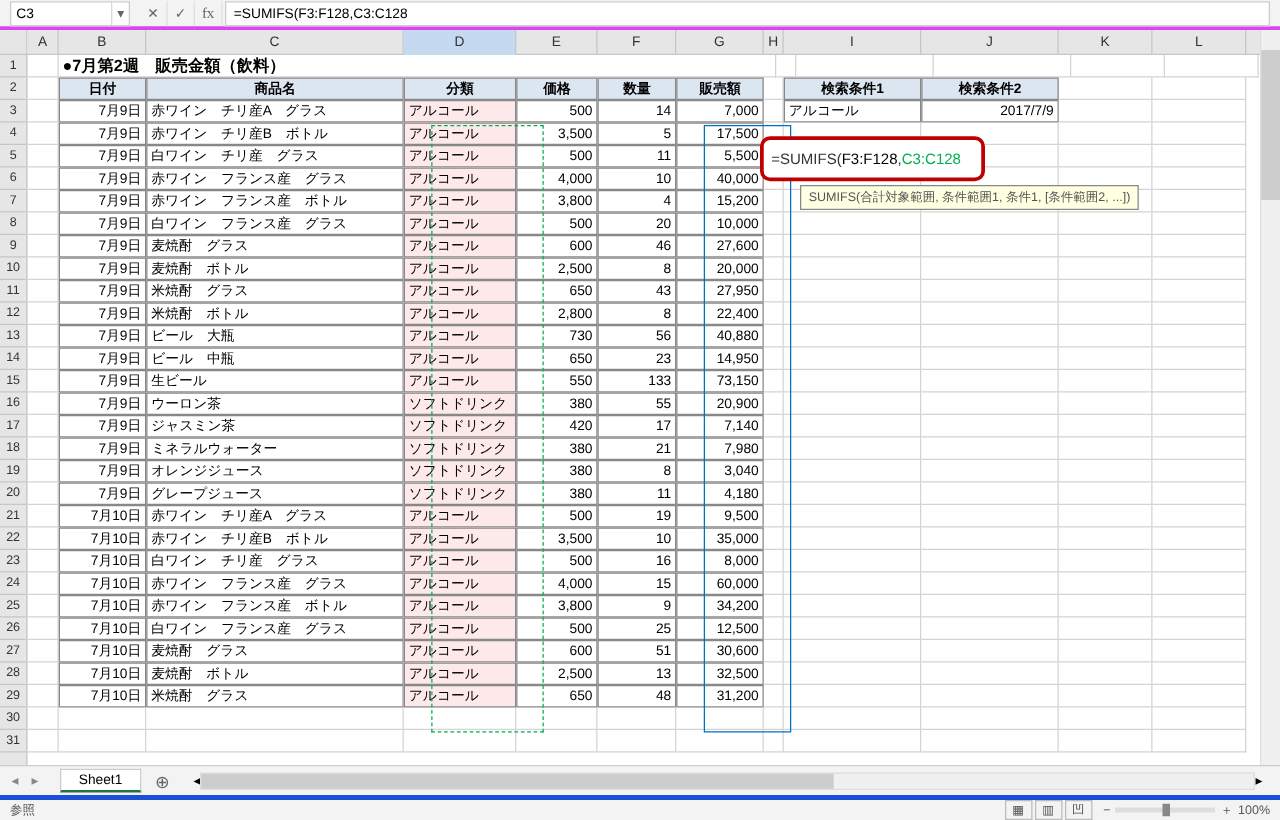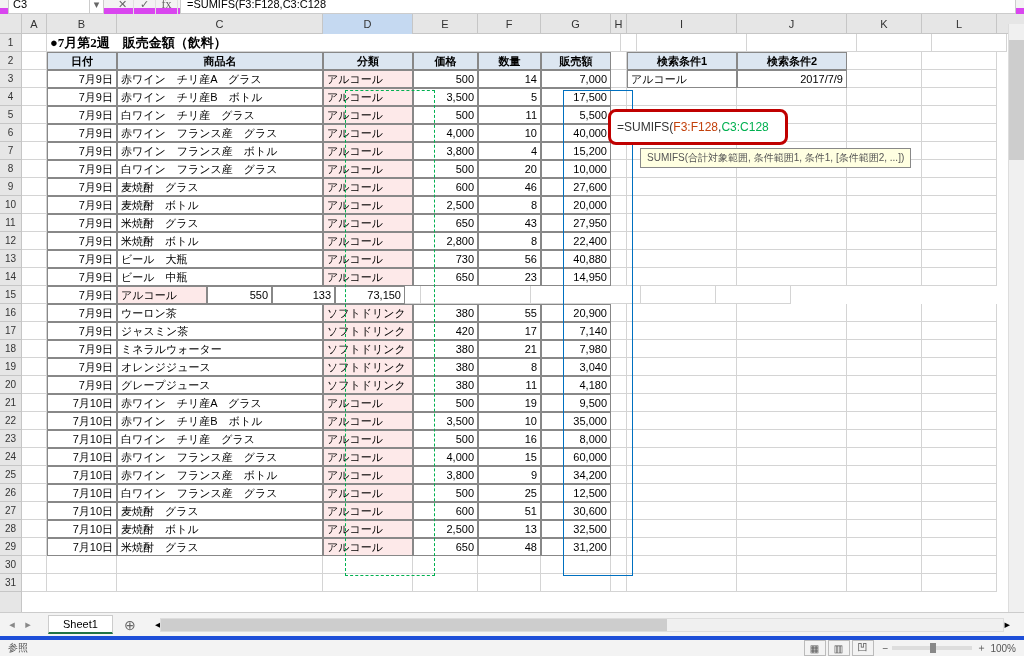--- a/index.html
+++ b/index.html
@@ -1,44 +1,44 @@
 <!DOCTYPE html>
 <html><head>
 <meta charset="utf-8">
 <style>
 * { margin: 0; padding: 0; box-sizing: border-box; font-family: "Meiryo", "MS PGothic", sans-serif; }
 body { background: #fff; font-size: 11px; overflow: hidden; width: 1024px; height: 656px; position: relative; }
 
-.formula-bar { display: flex; align-items: center; height: 14px; border-bottom: 6px solid #d946ef; background: #f3f3f3; }
+.formula-bar { display: flex; align-items: center; height: 24px; border-bottom: 3px solid #d946ef; background: #f3f3f3; }
 .name-box { width: 82px; height: 20px; border: 1px solid #ccc; background: #fff; padding: 0 4px; display: flex; align-items: center; margin-left: 8px; font-size: 11px; }
 .name-box-dd { width: 14px; height: 20px; border: 1px solid #ccc; border-left: none; background: #fff; display: flex; align-items: center; justify-content: center; color: #666; }
 .fb-btn { width: 22px; height: 20px; display: flex; align-items: center; justify-content: center; color: #666; border-right: 1px solid #e0e0e0; }
 .fb-btn.fx { font-family: serif; font-size: 12px; }
 .formula-input { flex: 1; height: 20px; border: 1px solid #ccc; background: #fff; padding: 0 6px; display: flex; align-items: center; margin-left: 2px; margin-right: 8px; }
 
 .grid-wrap { display: flex; height: 584px; position: relative; }
 .row-headers { width: 22px; background: #e6e6e6; border-right: 1px solid #c6c6c6; }
 .col-headers { height: 20px; background: #e6e6e6; border-bottom: 1px solid #c6c6c6; display: flex; }
 .corner { width: 22px; height: 20px; background: #e6e6e6; border-right: 1px solid #c6c6c6; border-bottom: 1px solid #c6c6c6; }
 .col-h { height: 20px; border-right: 1px solid #c6c6c6; text-align: center; line-height: 20px; color: #333; font-size: 11px; }
 .row-h { height: 18px; border-bottom: 1px solid #c6c6c6; text-align: center; line-height: 18px; color: #333; font-size: 10px; }
 
 .cells { position: relative; flex: 1; }
 .row { display: flex; height: 18px; }
 .cell { border-right: 1px solid #d4d4d4; border-bottom: 1px solid #d4d4d4; height: 18px; line-height: 17px; padding: 0 3px; overflow: hidden; white-space: nowrap; font-size: 11px; }
-.title-cell { font-weight: bold; font-size: 13px; font-family: Liberation Serif, serif; }
+.title-cell { font-weight: bold; font-size: 13px; }
 .hdr { background: #dce6f1; text-align: center; font-weight: bold; border: 1px solid #888; }
 .num { text-align: right; }
 .category-cell { background: #fde9e9; }
 
 .c-A{width:25px}.c-B{width:70px}.c-C{width:206px}.c-D{width:90px}.c-E{width:65px}.c-F{width:63px}.c-G{width:70px}.c-H{width:16px}.c-I{width:110px}.c-J{width:110px}.c-K{width:75px}.c-L{width:75px}
 .col-h.sel-col { background: #c5d9f1; }
 
 .formula-edit { position: absolute; left: 608px; top: 109px; width: 180px; height: 36px; border: 3px solid #c00000; border-radius: 8px; background: #fff; display: flex; align-items: center; padding: 0 6px; font-size: 12px; }
-.formula-edit .p1{color:#333}.formula-edit .p2{color:#c2410c}.formula-edit .p3{color:#00b050}
+.formula-edit .p1{color:#333}.formula-edit .p2{color:#000000}.formula-edit .p3{color:#00b050}
 .tooltip { position: absolute; left: 640px; top: 148px; background: #ffffe1; border: 1px solid #888; padding: 2px 6px; font-size: 10px; color: #555; }
 
 .sheet-tabs { position: absolute; bottom: 20px; left: 0; right: 0; height: 24px; background: #f3f3f3; border-top: 1px solid #ccc; display: flex; align-items: center; }
 .tab-nav { display: flex; padding: 0 4px; }
 .tab-nav-btn { width: 16px; height: 16px; color: #888; display: flex; align-items: center; justify-content: center; }
 .tab { padding: 2px 14px; background: #fff; border: 1px solid #ccc; border-bottom: 2px solid #217346; font-size: 11px; margin-left: 8px; }
 .tab-add { width: 22px; text-align: center; color: #666; margin-left: 6px; font-size: 14px; }
 
 .h-scroll { flex: 1; height: 16px; margin: 0 14px; display: flex; align-items: center; }
 .h-track { flex: 1; height: 14px; background: #f0f0f0; border: 1px solid #ddd; position: relative; }
@@ -316,20 +316,21 @@
           <div class="cell c-G num table-border">14,950</div>
           <div class="cell c-H"></div>
           <div class="cell c-I"></div>
           <div class="cell c-J"></div>
           <div class="cell c-K"></div>
           <div class="cell c-L"></div>
         </div>
         <div class="row">
           <div class="cell c-A"></div>
           <div class="cell c-B num table-border">7月9日</div>
+          <div class="cell c-C table-border">生ビール</div>
           <div class="cell c-D category-cell table-border">アルコール</div>
           <div class="cell c-E num table-border">550</div>
           <div class="cell c-F num table-border">133</div>
           <div class="cell c-G num table-border">73,150</div>
           <div class="cell c-H"></div>
           <div class="cell c-I"></div>
           <div class="cell c-J"></div>
           <div class="cell c-K"></div>
           <div class="cell c-L"></div>
         </div>

